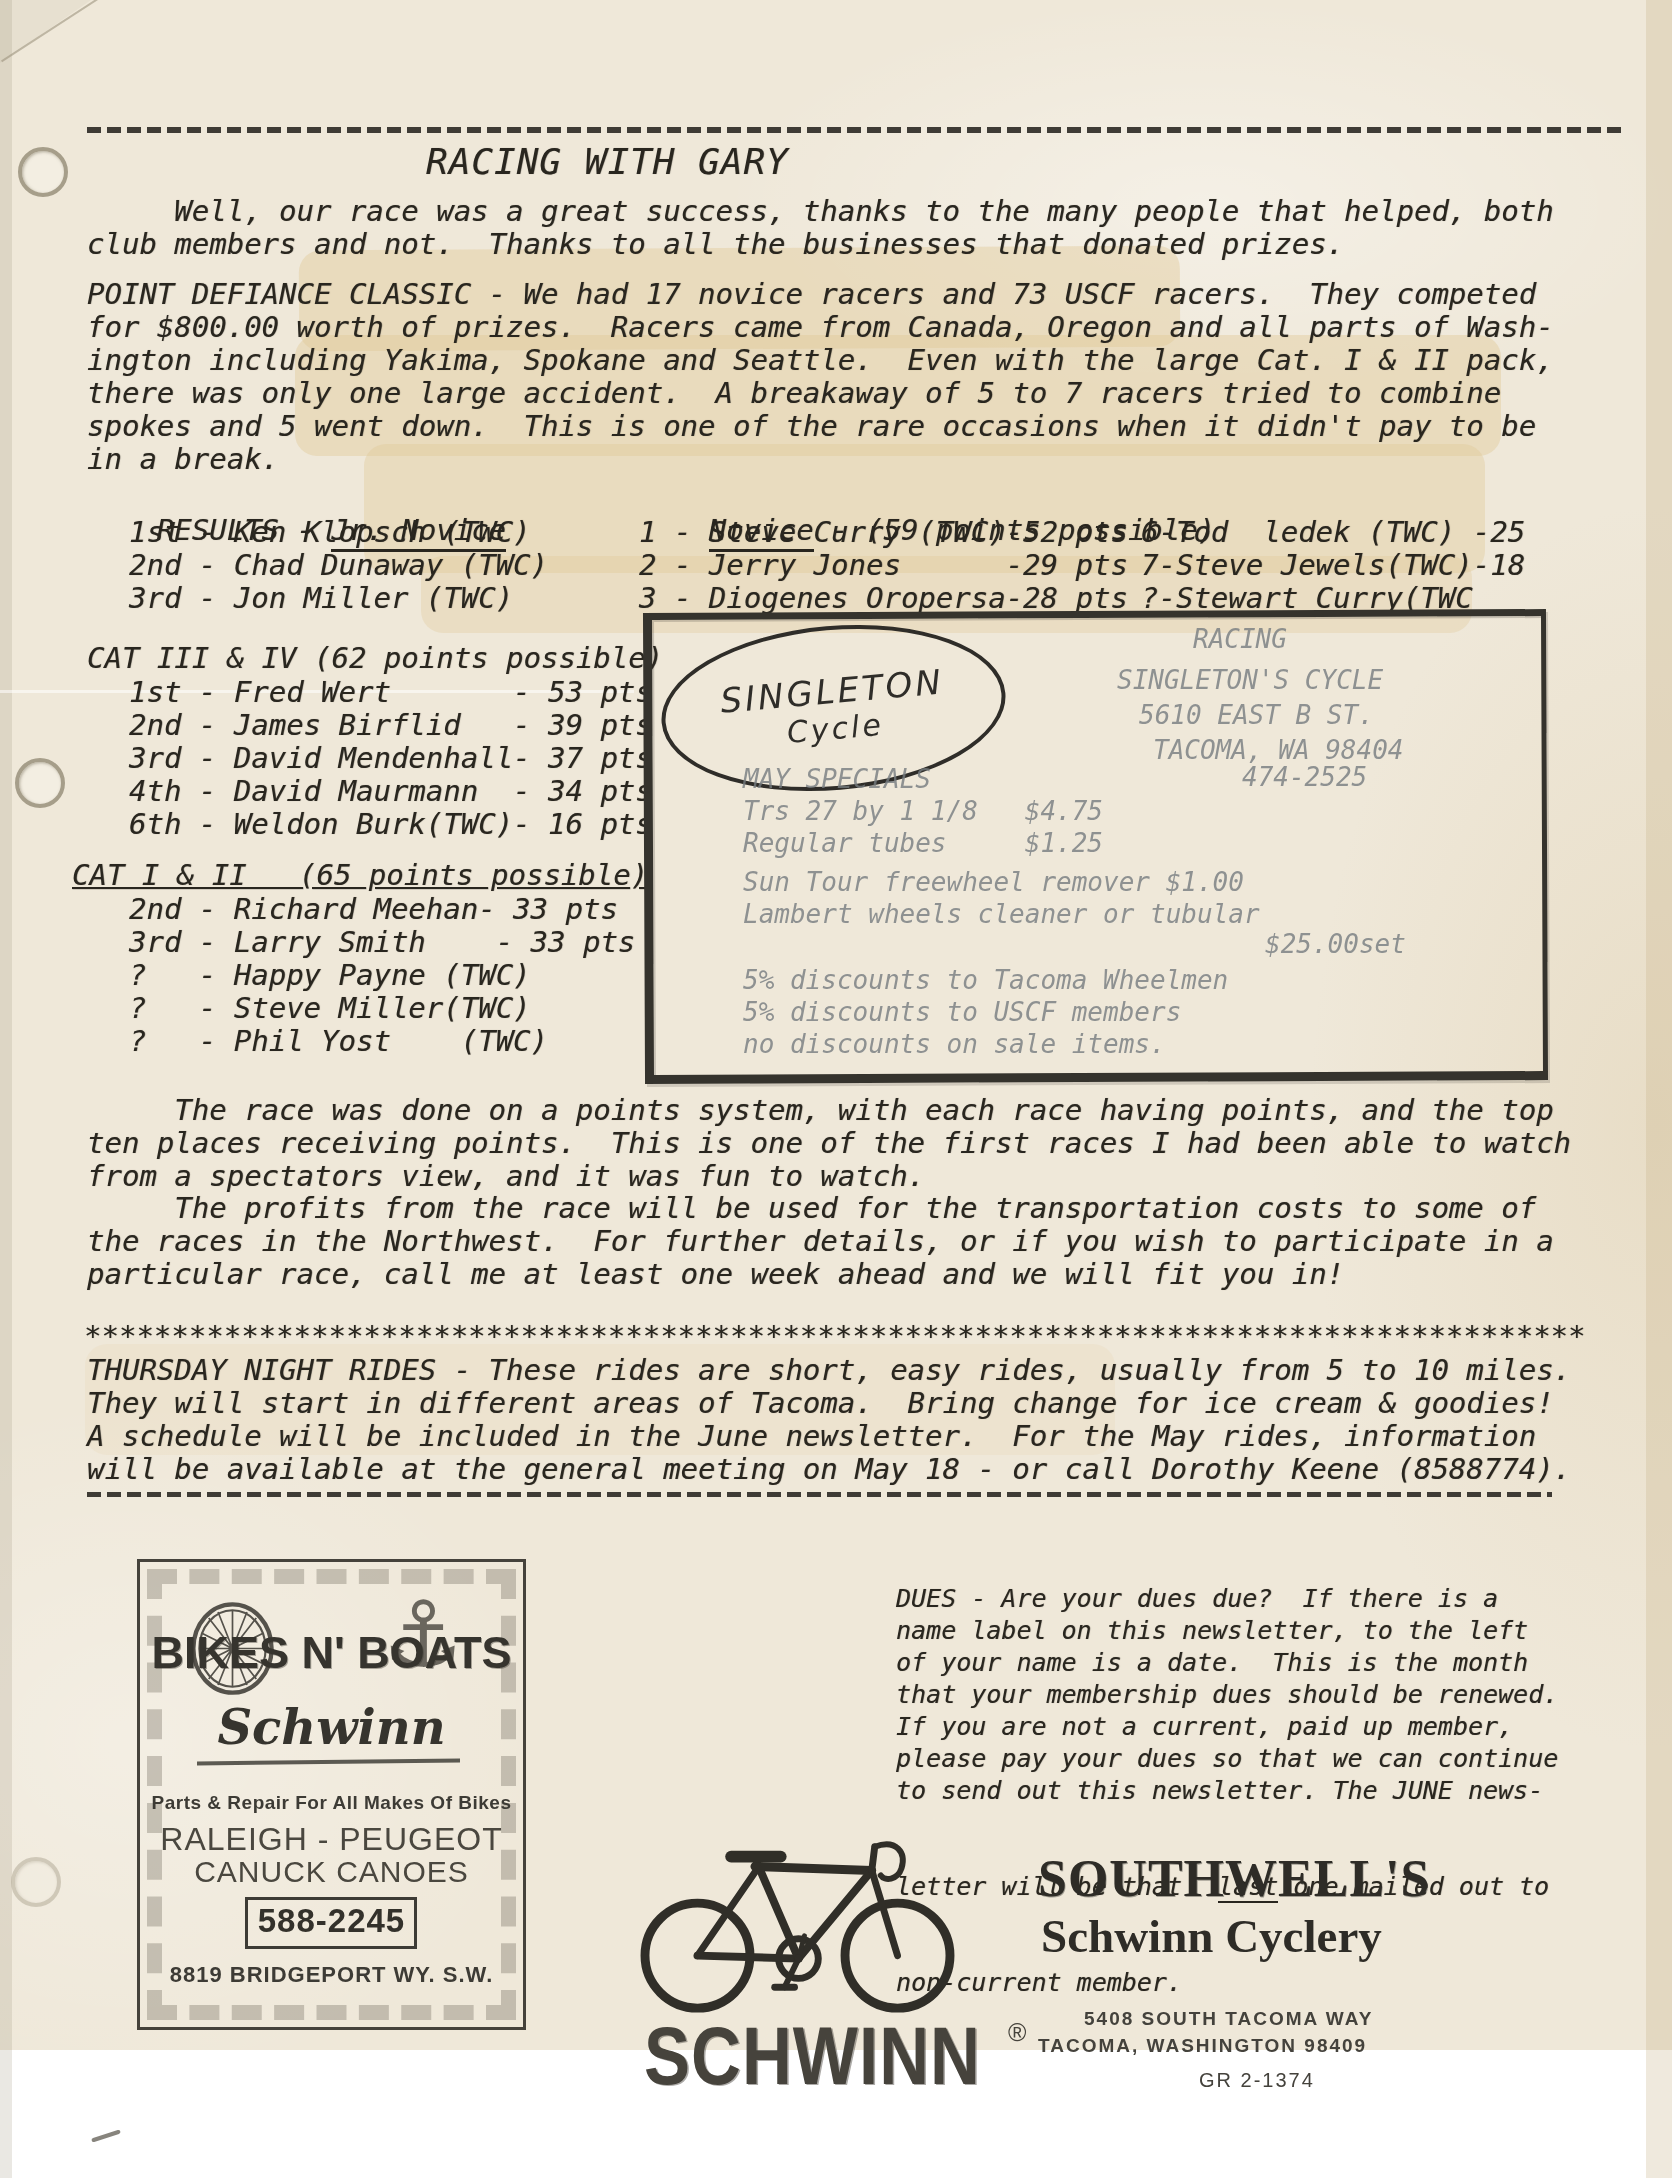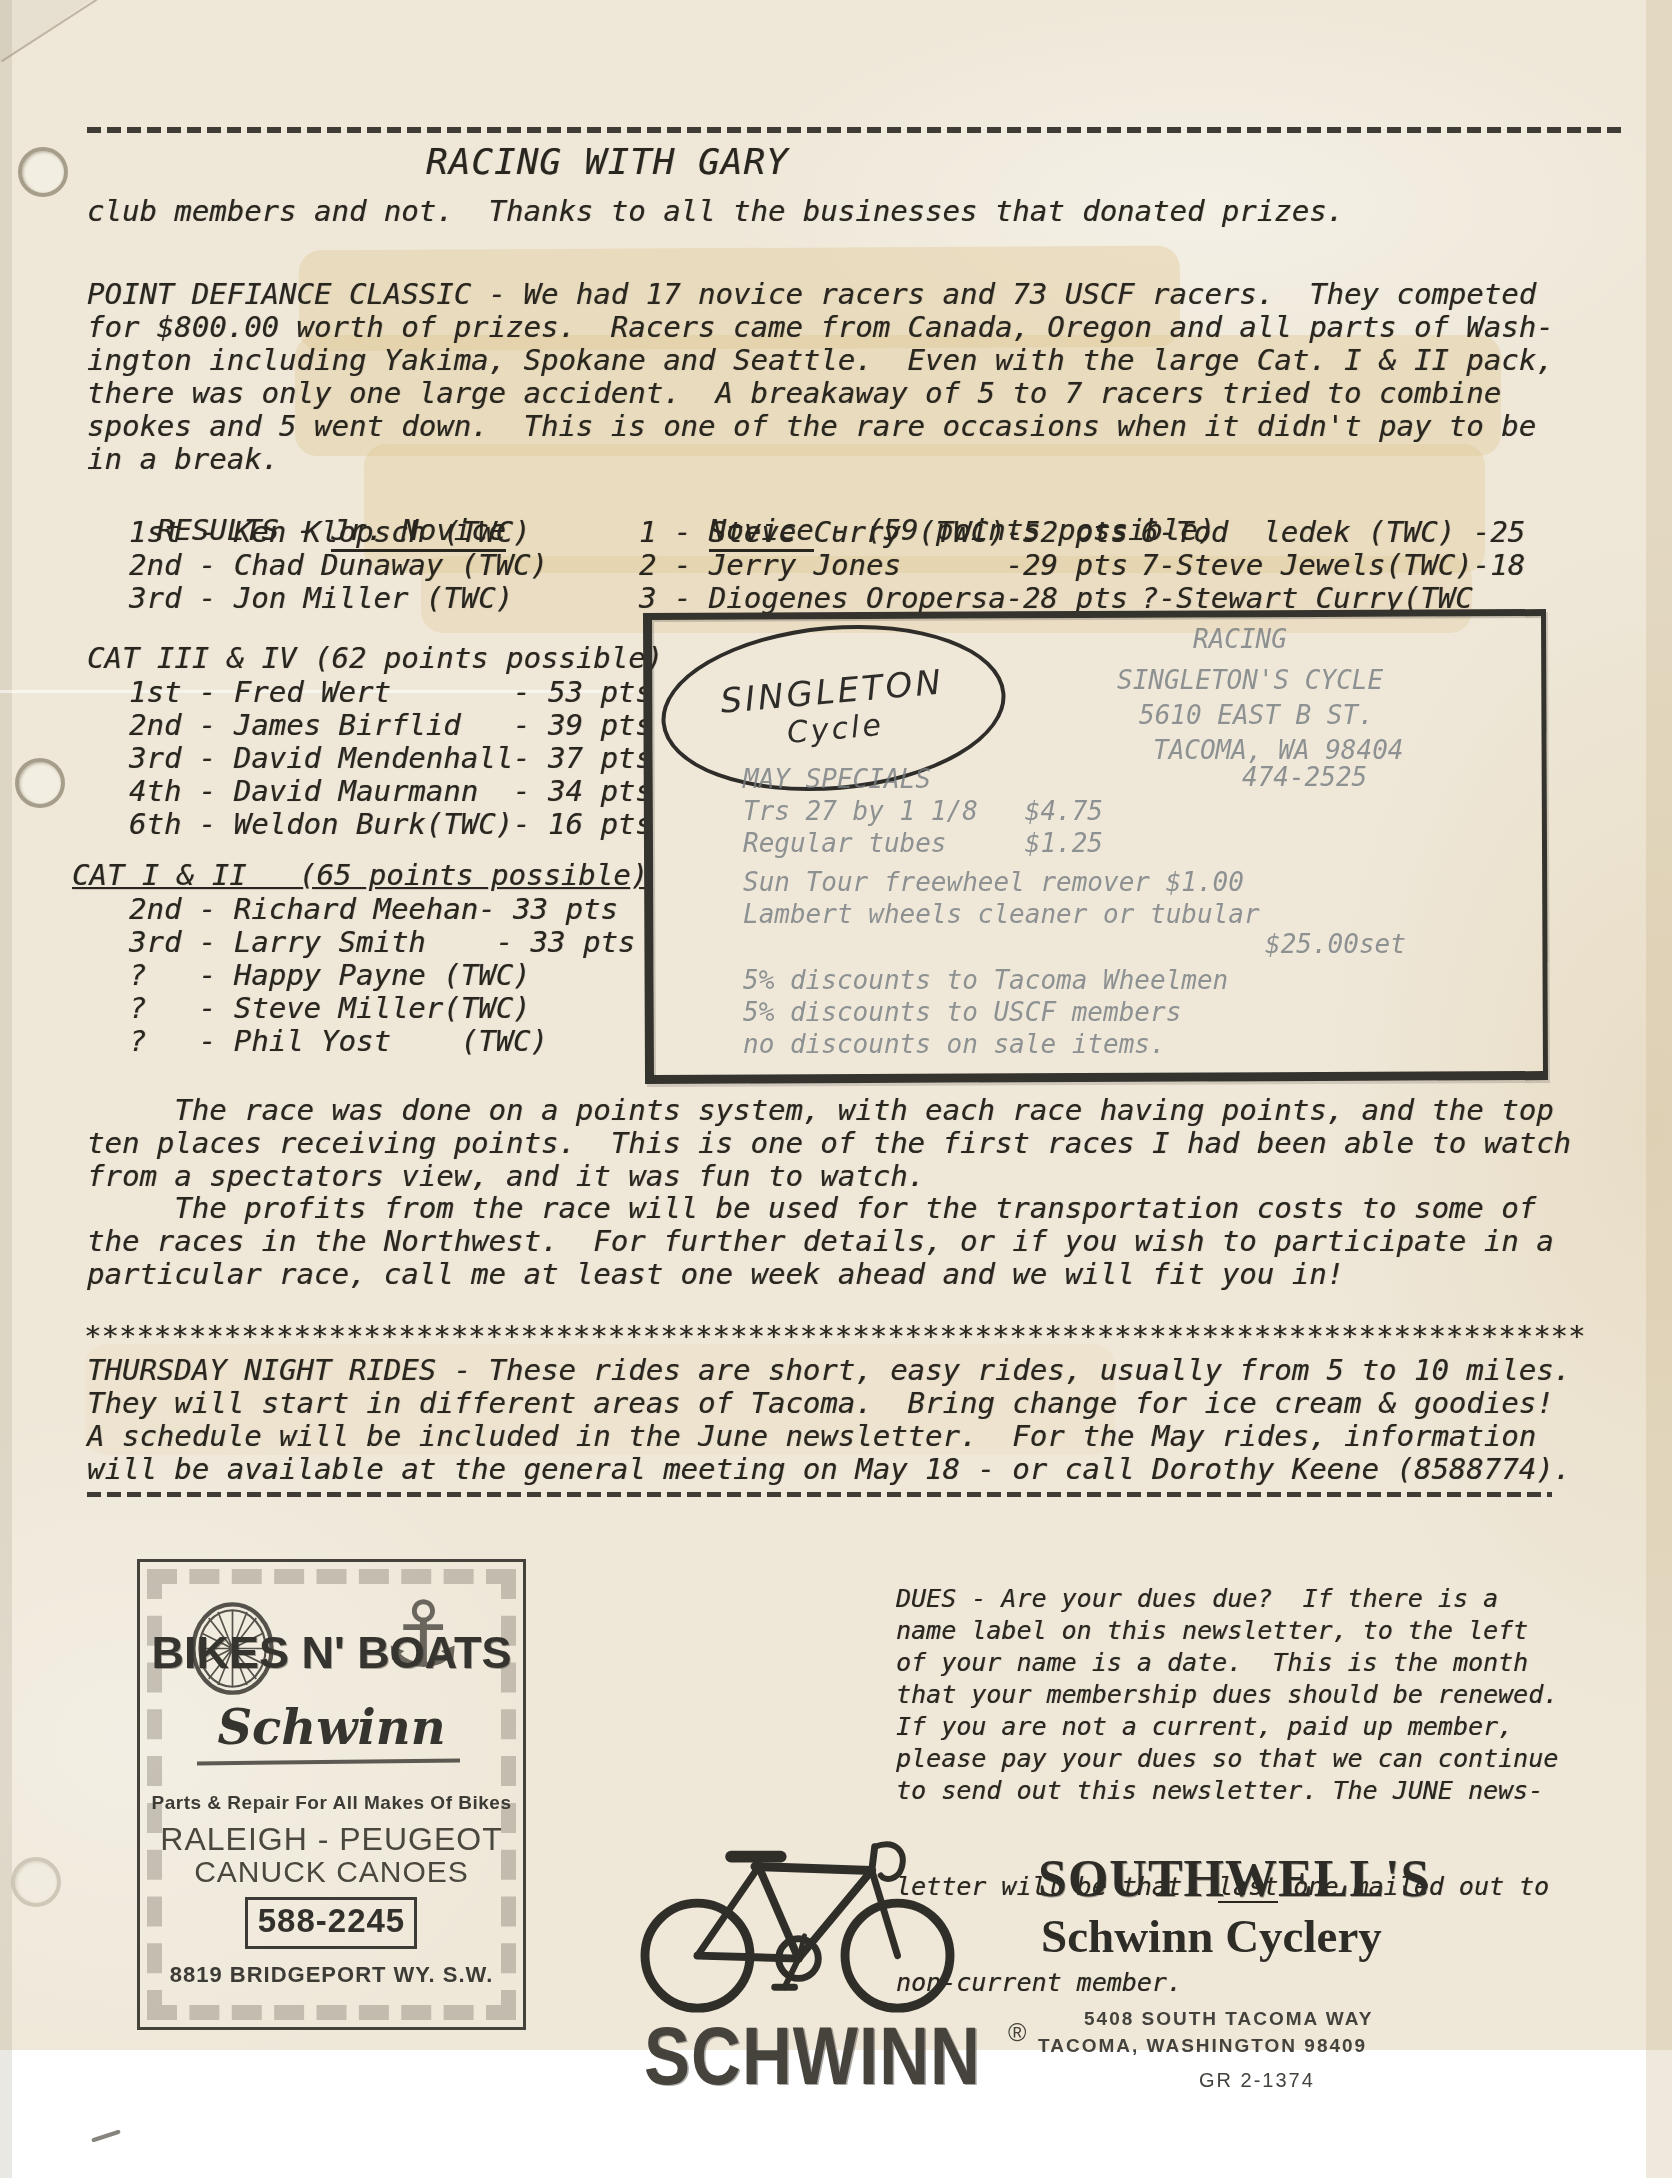--- a/index.html
+++ b/index.html
@@ -52,21 +52,21 @@
   <div class="abs" style="left:0;top:690px;width:634px;height:3px;background:rgba(255,255,255,.55);"></div>
 
   <div class="hole" style="left:18px;top:147px;"></div>
   <div class="hole" style="left:15px;top:758px;"></div>
   <div class="hole" style="left:11px;top:1857px;opacity:.45;"></div>
   <div class="abs" style="left:91px;top:2134px;width:30px;height:4px;background:rgba(55,50,38,.6);transform:rotate(-18deg);border-radius:2px;"></div>
 
   <div class="abs dash" style="left:87px;top:127px;width:1537px;"></div>
   <div class="abs tw title" style="left:426px;top:141px;">RACING WITH GARY</div>
 
-  <div class="abs tw b29" style="left:87px;top:195px;"><div>club members and not.  Thanks to all the businesses that donated prizes.</div></div>
+  <div class="abs tw b29" style="left:87px;top:195px;"><div>     Well, our race was a great success, thanks to the many people that helped, both</div><div>club members and not.  Thanks to all the businesses that donated prizes.</div></div>
 
   <div class="abs tw b29" style="left:87px;top:278px;"><div>POINT DEFIANCE CLASSIC - We had 17 novice racers and 73 USCF racers.  They competed</div><div>for $800.00 worth of prizes.  Racers came from Canada, Oregon and all parts of Wash-</div><div>ington including Yakima, Spokane and Seattle.  Even with the large Cat. I &amp; II pack,</div><div>there was only one large accident.  A breakaway of 5 to 7 racers tried to combine</div><div>spokes and 5 went down.  This is one of the rare occasions when it didn't pay to be</div><div>in a break.</div></div>
 
   <div class="abs tw b29" style="left:87px;top:481px;">
     <span>RESULTS - </span><span class="u">Jr. Novice</span>
   </div>
   <div class="abs tw b29" style="left:129px;top:516px;"><div>1st - Ken Klopsch (TWC)</div><div>2nd - Chad Dunaway (TWC)</div><div>3rd - Jon Miller (TWC)</div></div>
 
   <div class="abs tw b29" style="left:639px;top:481px;">
     <span class="u">Novice</span><span> - (59 points possible)</span>

